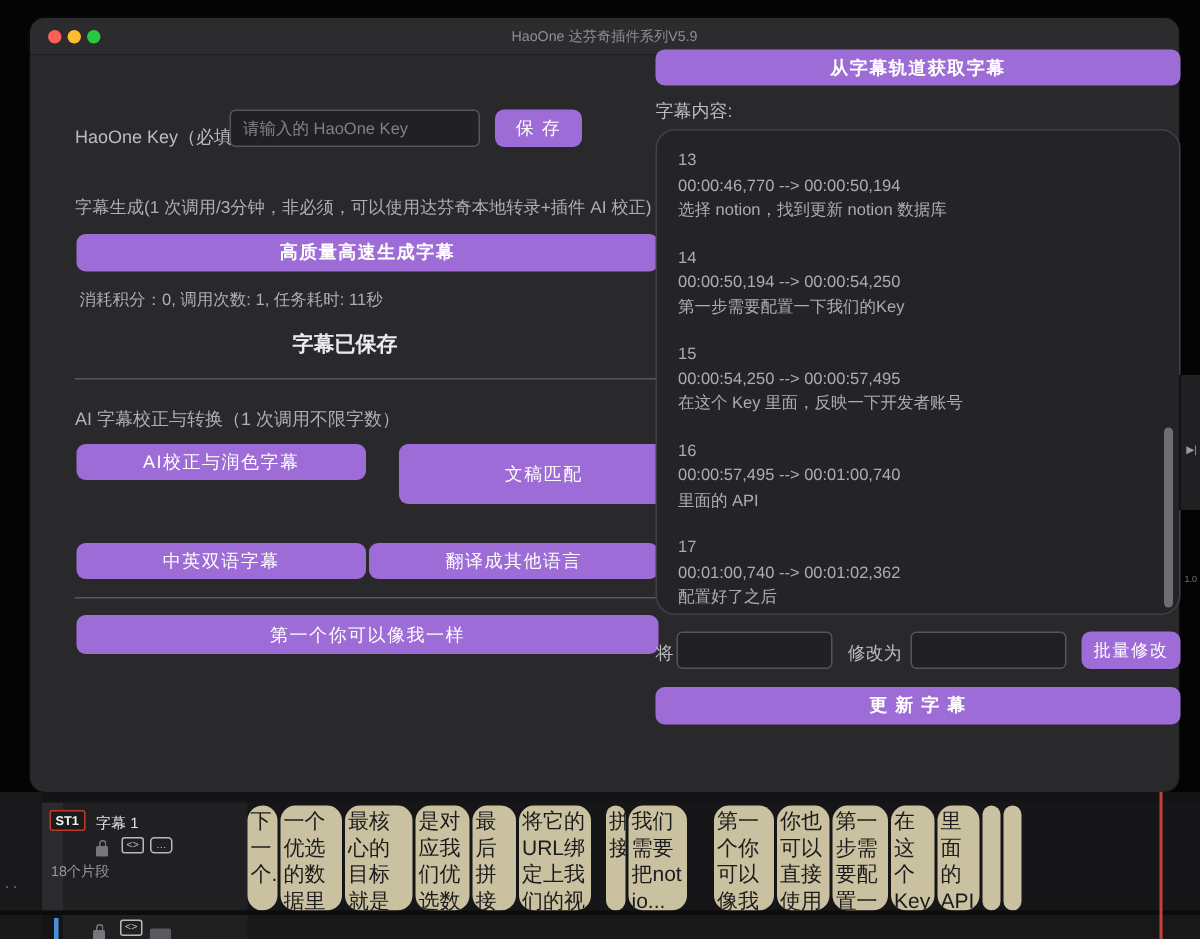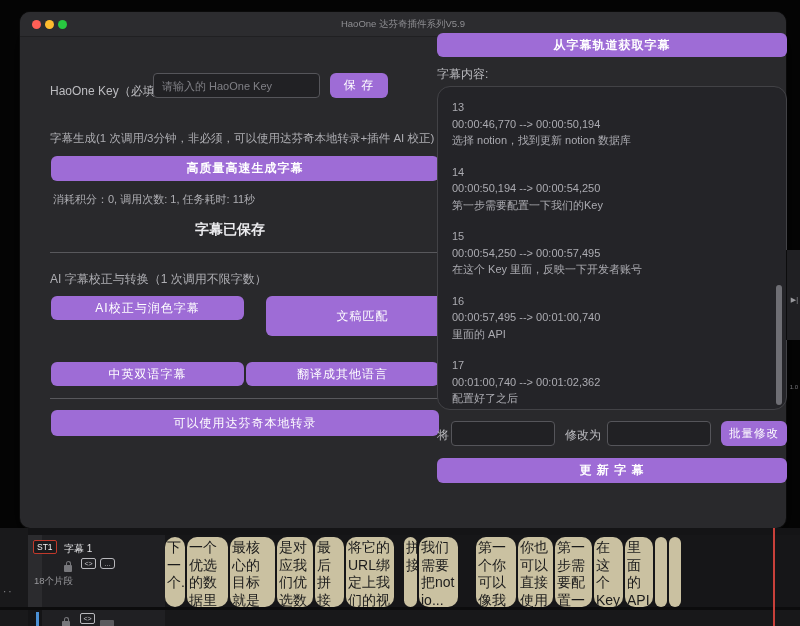--- a/index.html
+++ b/index.html
@@ -62,21 +62,21 @@
     position:absolute;left:0;top:528px;width:800px;height:98px;
     background:#141416;
   }
   .tl-leftbar{position:absolute;left:0;top:0;width:28px;height:98px;background:#19191b;}
   .tl-dots{position:absolute;left:3px;top:58px;color:#8a8a8e;font-size:10px;letter-spacing:2px;}
   .tl-strip{position:absolute;left:28px;top:7px;width:14px;height:72px;background:#2b2b2e;}
   .track-header{position:absolute;left:42px;top:7px;width:123px;height:72px;background:#202023;}
   .track-row-bg{position:absolute;left:165px;top:7px;width:635px;height:72px;background:#161618;}
   .st-badge{
     position:absolute;left:-9px;top:5px;border:1.5px solid #c0392b;border-radius:2px;
-    color:#f0f0f0;font-size:8.5px;font-weight:normal;padding:1px 3px;background:#1b1b1d;
+    color:#f0f0f0;font-size:8.5px;font-weight:bold;padding:1px 3px;background:#1b1b1d;
   }
   .track-name{position:absolute;left:22px;top:7px;color:#e2e2e4;font-size:10px;}
   .clip-count{position:absolute;left:-8px;top:40px;color:#98989c;font-size:9.5px;}
   .tl-icon{position:absolute;top:23px;}
   .clips{position:absolute;left:165px;top:9px;height:70px;display:flex;align-items:stretch;}
   .clip{
     background:var(--clip,#cac1a1);border-radius:10px;margin-right:2px;
     color:#1b1b1b;font-size:14px;line-height:1.25;padding:2px 2px;
     overflow:hidden;box-sizing:border-box;word-break:break-all;flex:none;
   }
@@ -132,21 +132,21 @@
   <div class="note" style="left:30px;top:259px;font-size:12px;">AI 字幕校正与转换（1 次调用不限字数）</div>
 
   <div class="btn-purple" style="left:31px;top:284px;width:193px;height:24px;">AI校正与润色字幕</div>
   <div class="btn-purple" style="left:226px;top:284px;width:193px;height:40px;margin-left:20px;">文稿匹配</div>
 
   <div class="btn-purple" style="left:31px;top:350px;width:193px;height:24px;">中英双语字幕</div>
   <div class="btn-purple" style="left:226px;top:350px;width:193px;height:24px;">翻译成其他语言</div>
 
   <div class="hr" style="left:30px;top:386px;width:389px;"></div>
 
-  <div class="btn-purple" style="left:31px;top:398px;width:388px;height:26px;">可以使用达芬奇本地转录</div>
+  <div class="btn-purple" style="left:31px;top:398px;width:388px;height:26px;">第一个你可以像我一样</div>
 
   <div class="btn-purple" style="left:417px;top:21px;width:350px;height:24px;font-weight:bold;">从字幕轨道获取字幕</div>
 
   <div class="lbl" style="left:417px;top:54px;">字幕内容:</div>
 
   <div class="sub-box" style="left:417px;top:74px;">
     <div class="sub-scroll" id="subtitle-list">
         <div class="sub-entry">13
 00:00:46,770 --&gt; 00:00:50,194
 选择 notion，找到更新 notion 数据库</div>

